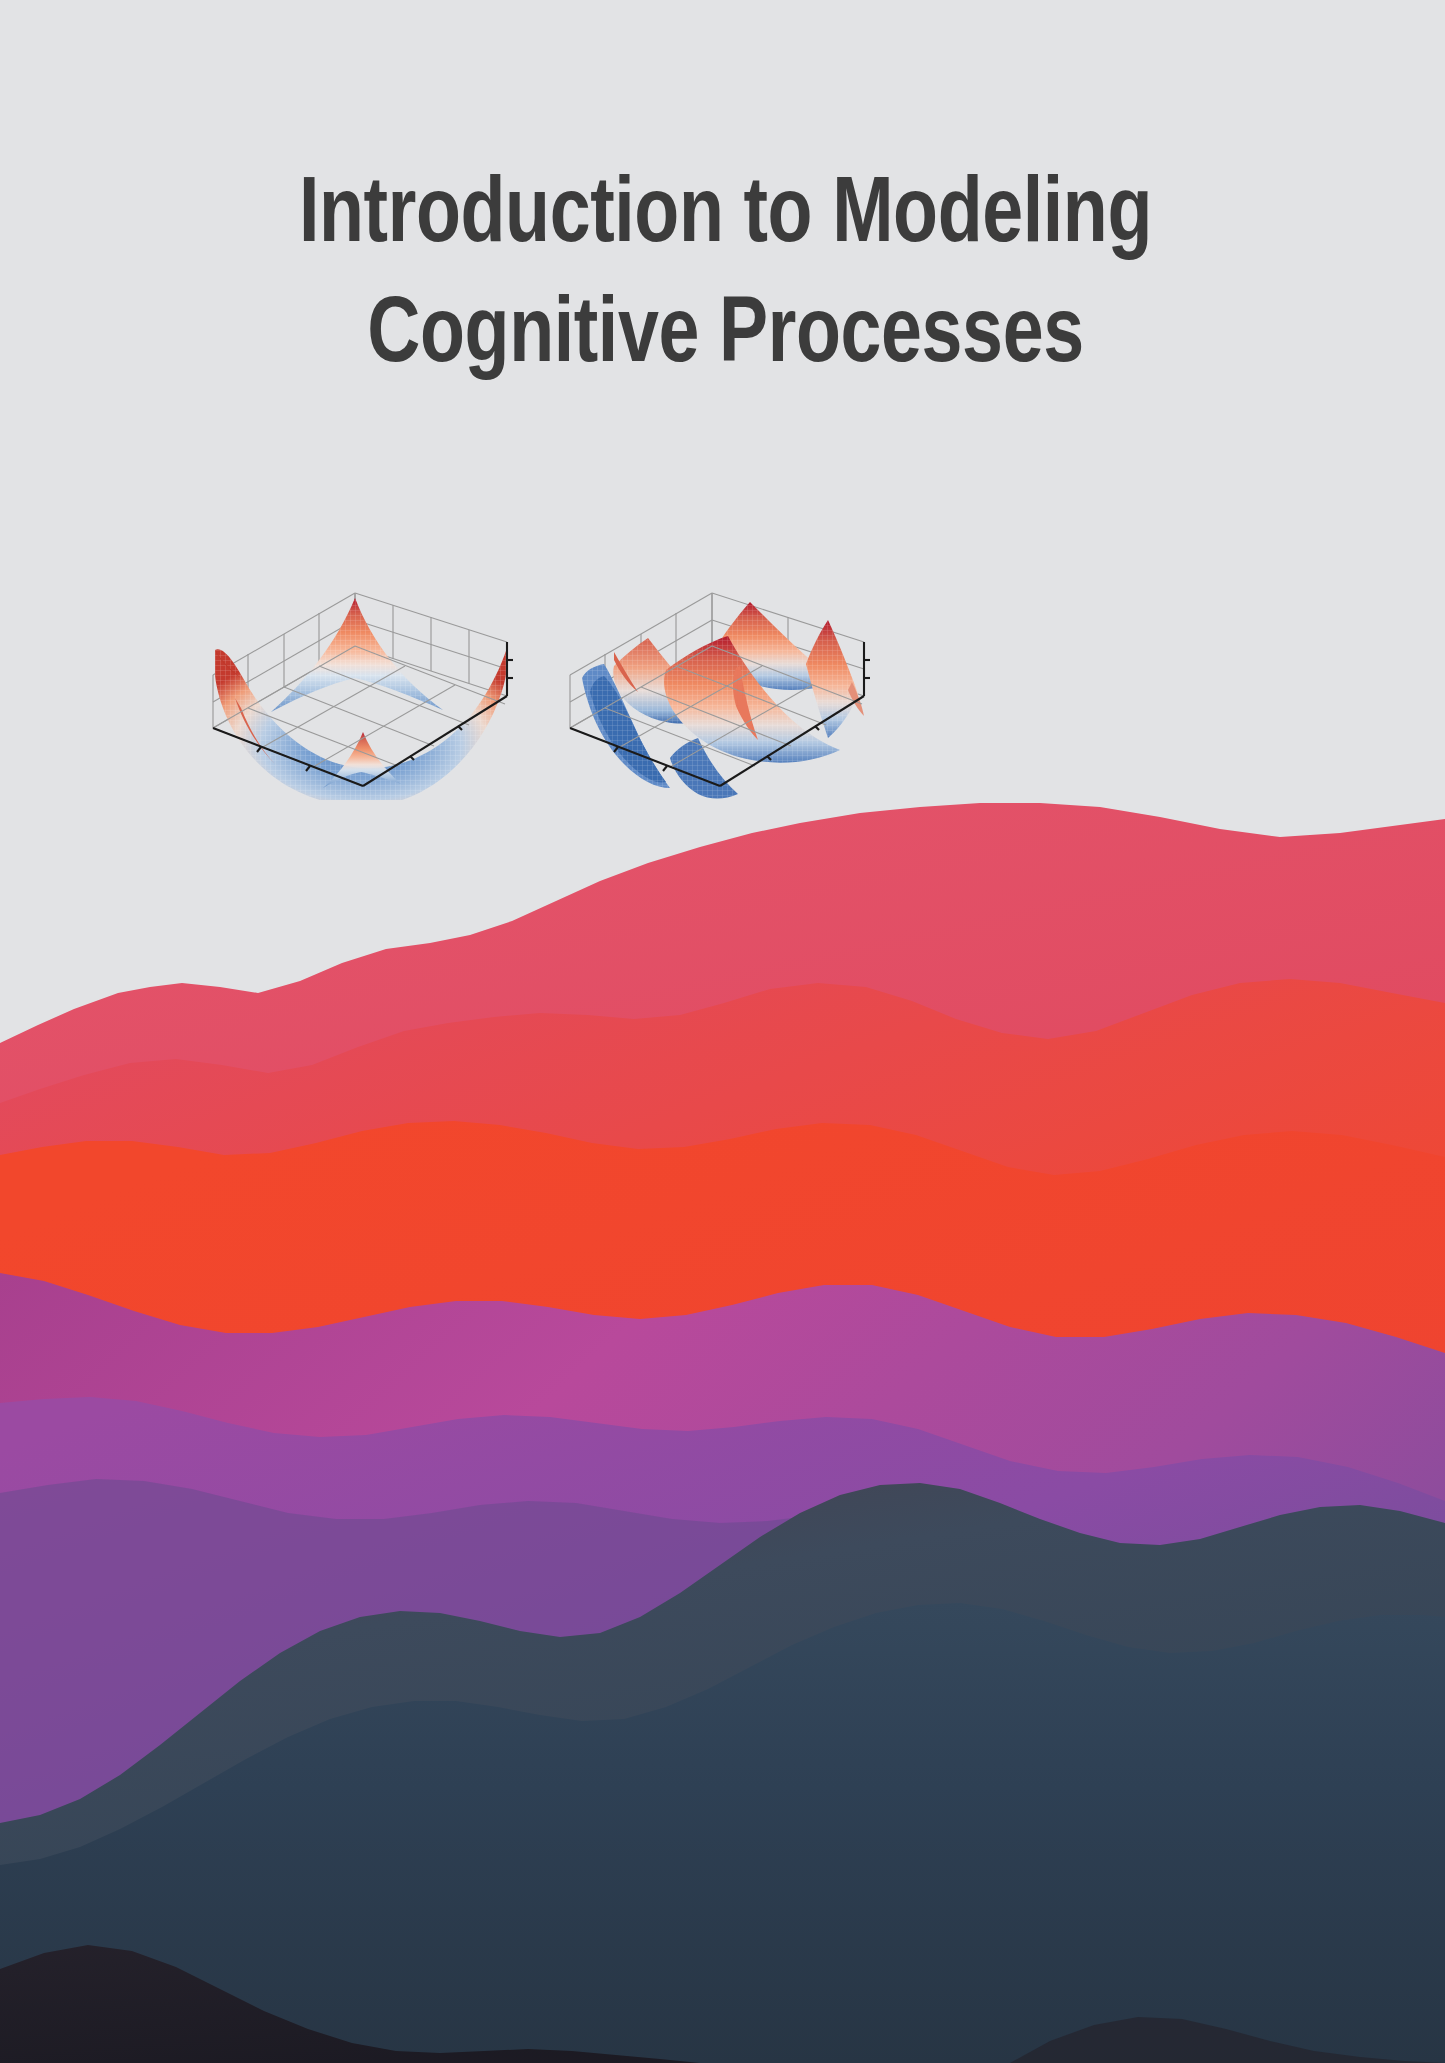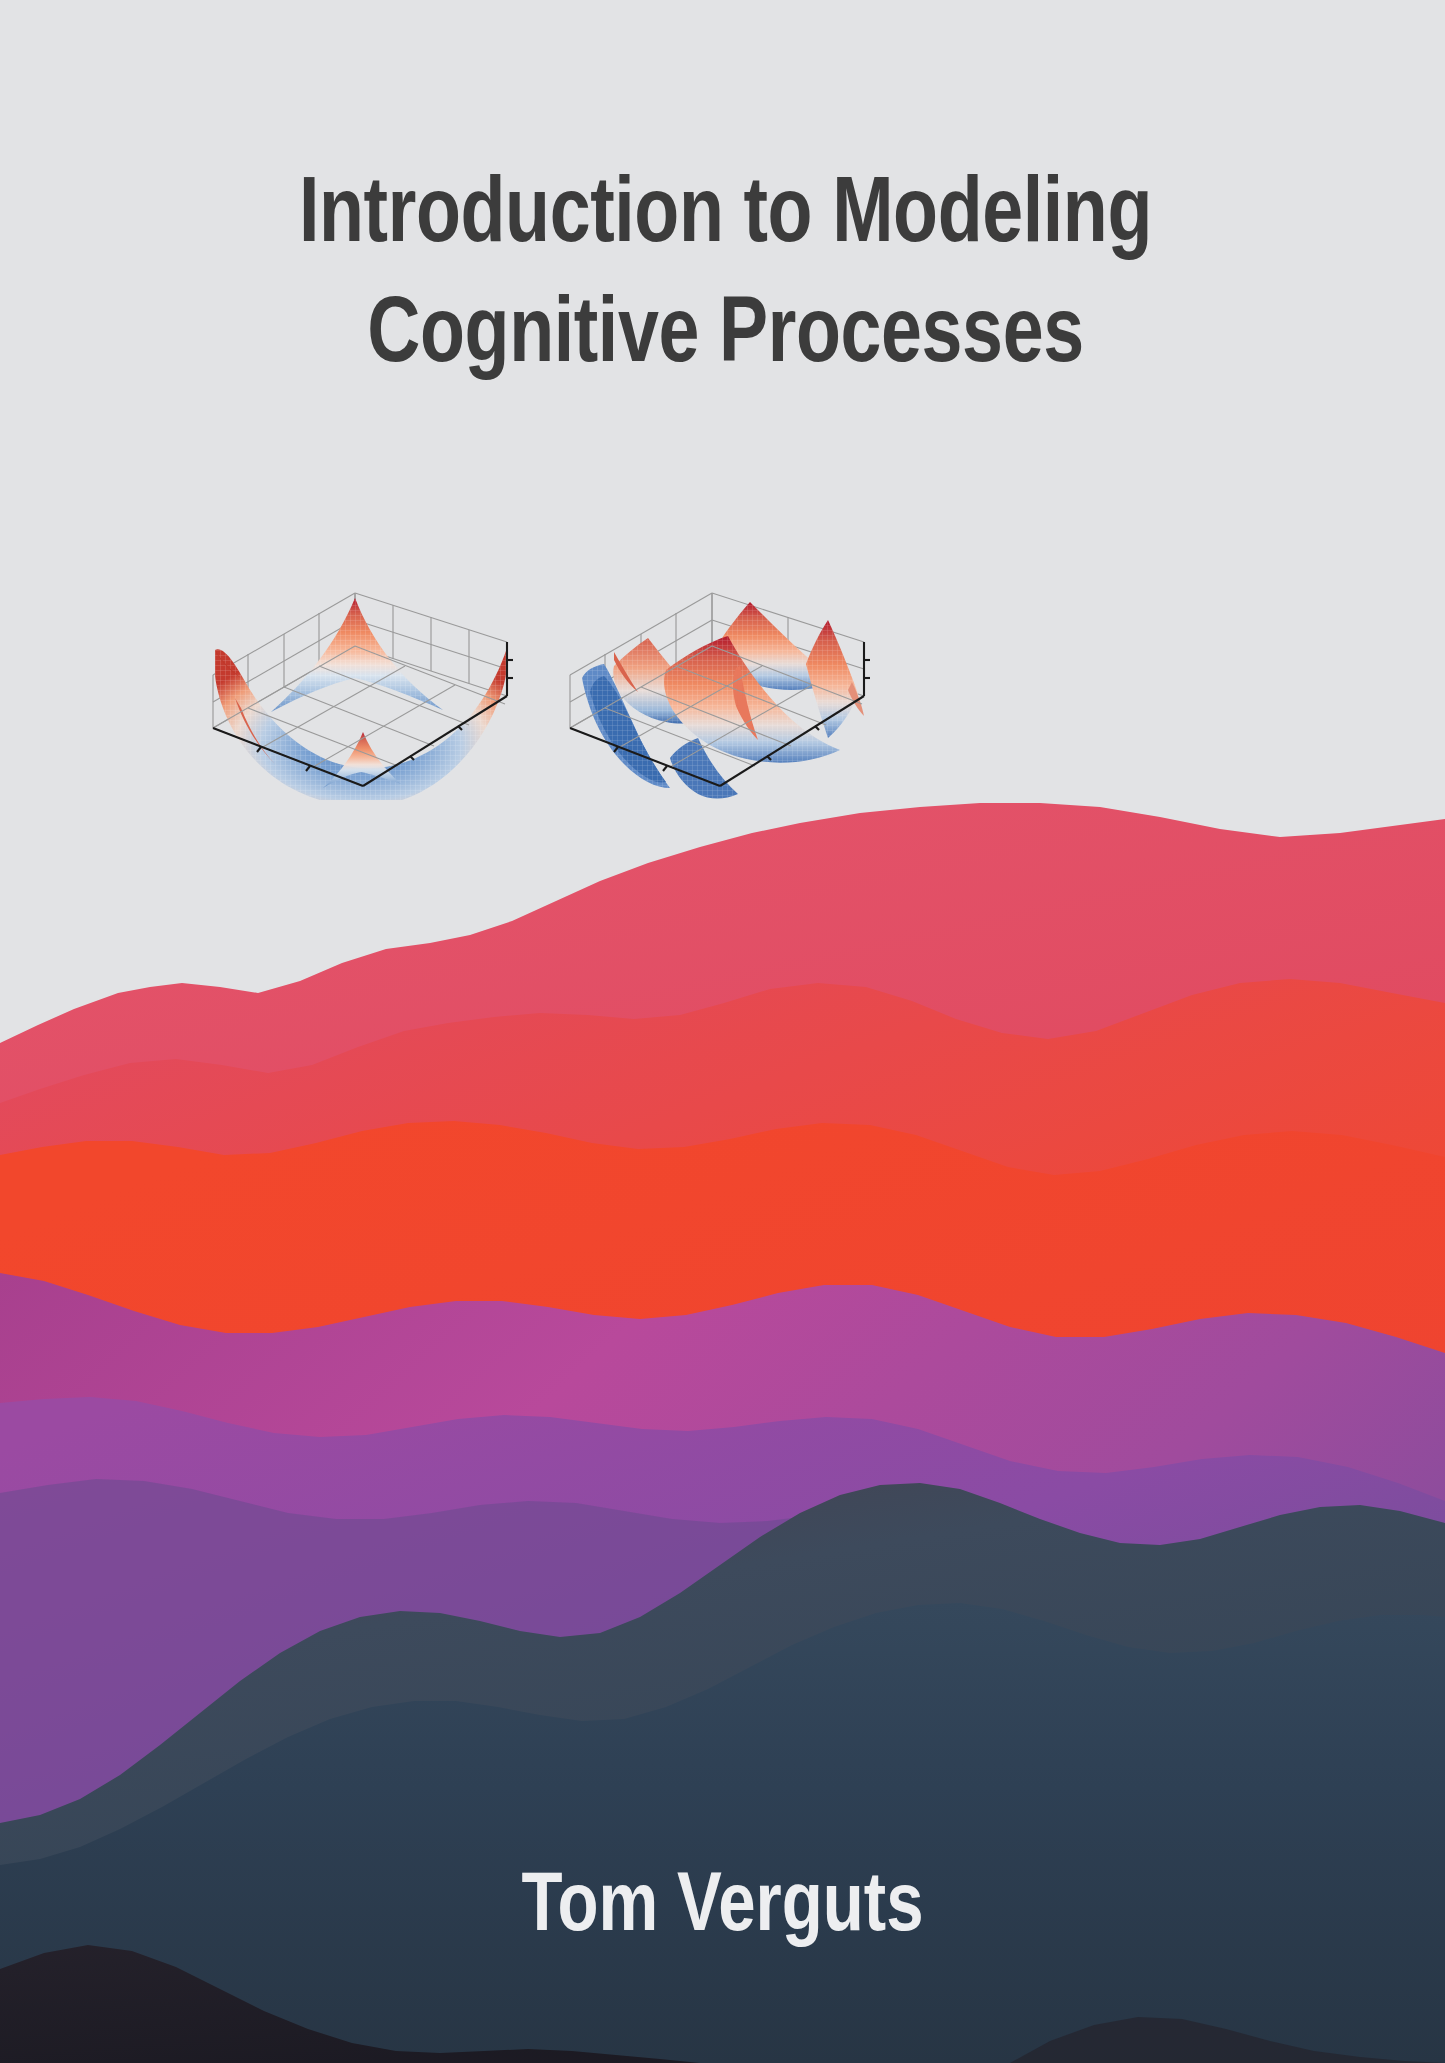--- a/index.html
+++ b/index.html
@@ -506,17 +506,14 @@
 
       <path fill="url(#gShadow)" opacity="0.92" d="M0,1166 L44,1150 L88,1142 L132,1148 L176,1164 L220,1186 L264,1208
                L308,1226 L352,1240 L396,1248 L440,1250 L484,1248 L528,1246 L572,1248
                L616,1252 L660,1256 L700,1260 L0,1260 Z"></path>
 
       <path fill="#221d24" opacity="0.55" d="M1010,1260 L1050,1238 L1094,1222 L1138,1214 L1182,1216 L1226,1226
                L1270,1238 L1314,1248 L1360,1254 L1404,1258 L1445,1260 Z"></path>
     </svg>
   </div>
 
-  <div class="author-block">
-    <span class="author-name">Tom Verguts</span>
-  </div>
 
 </div>
 
 </body></html>

